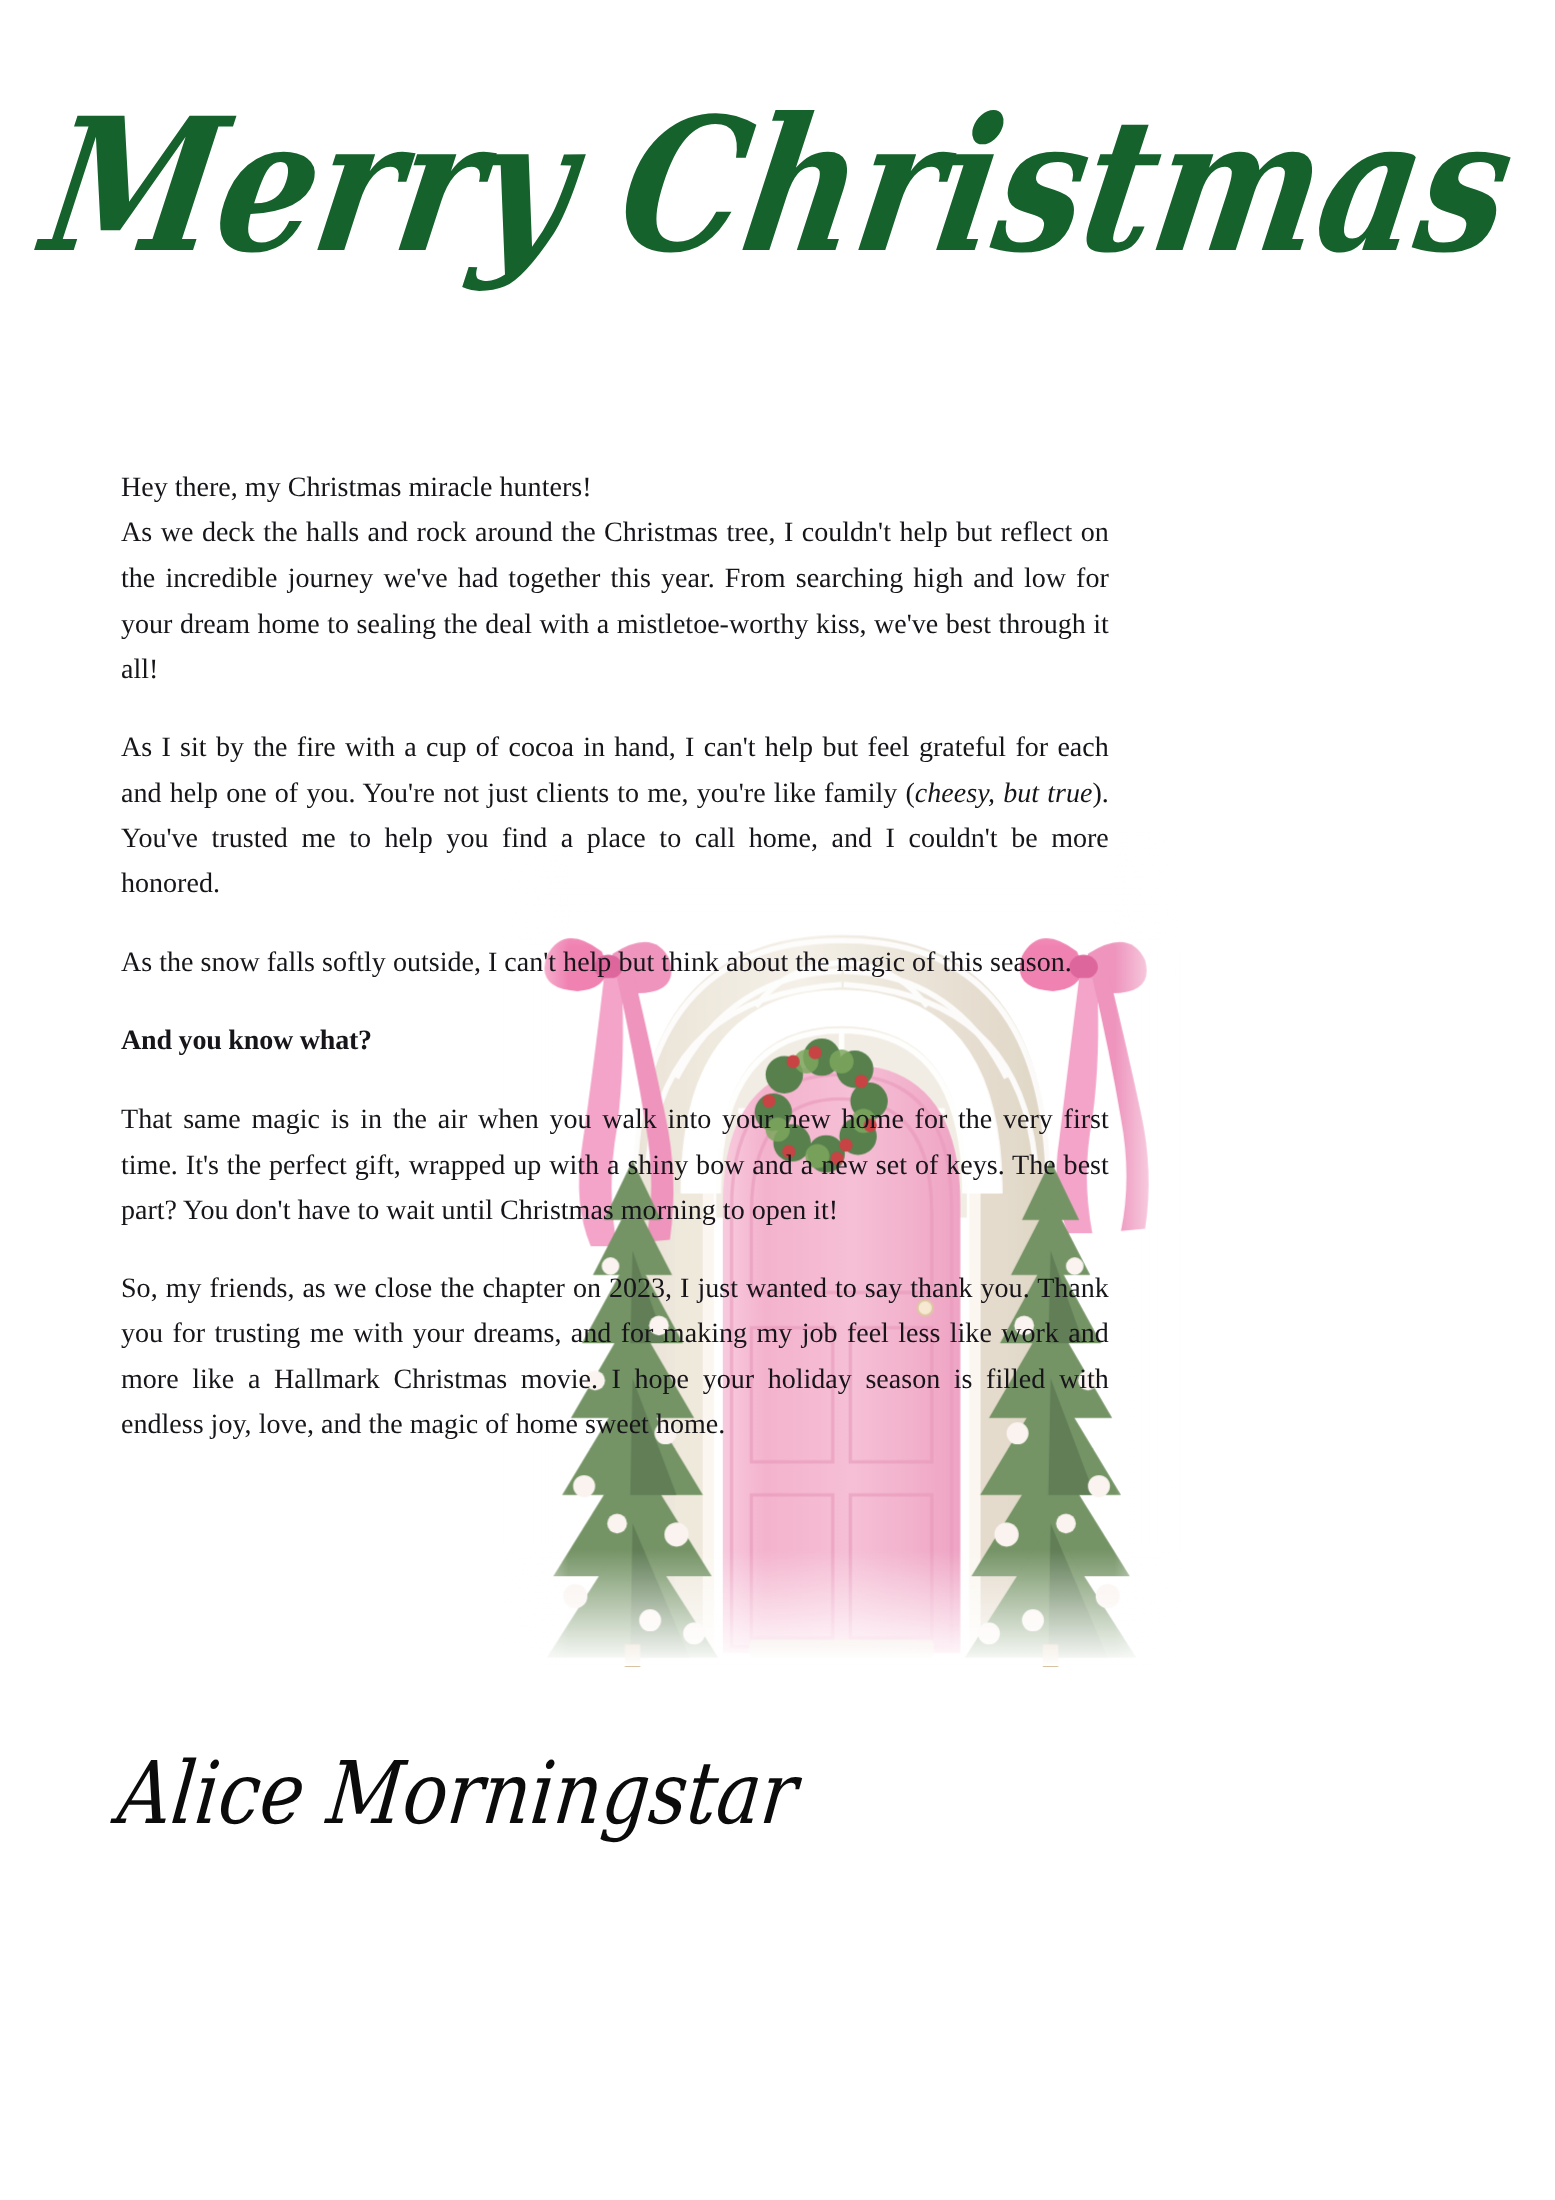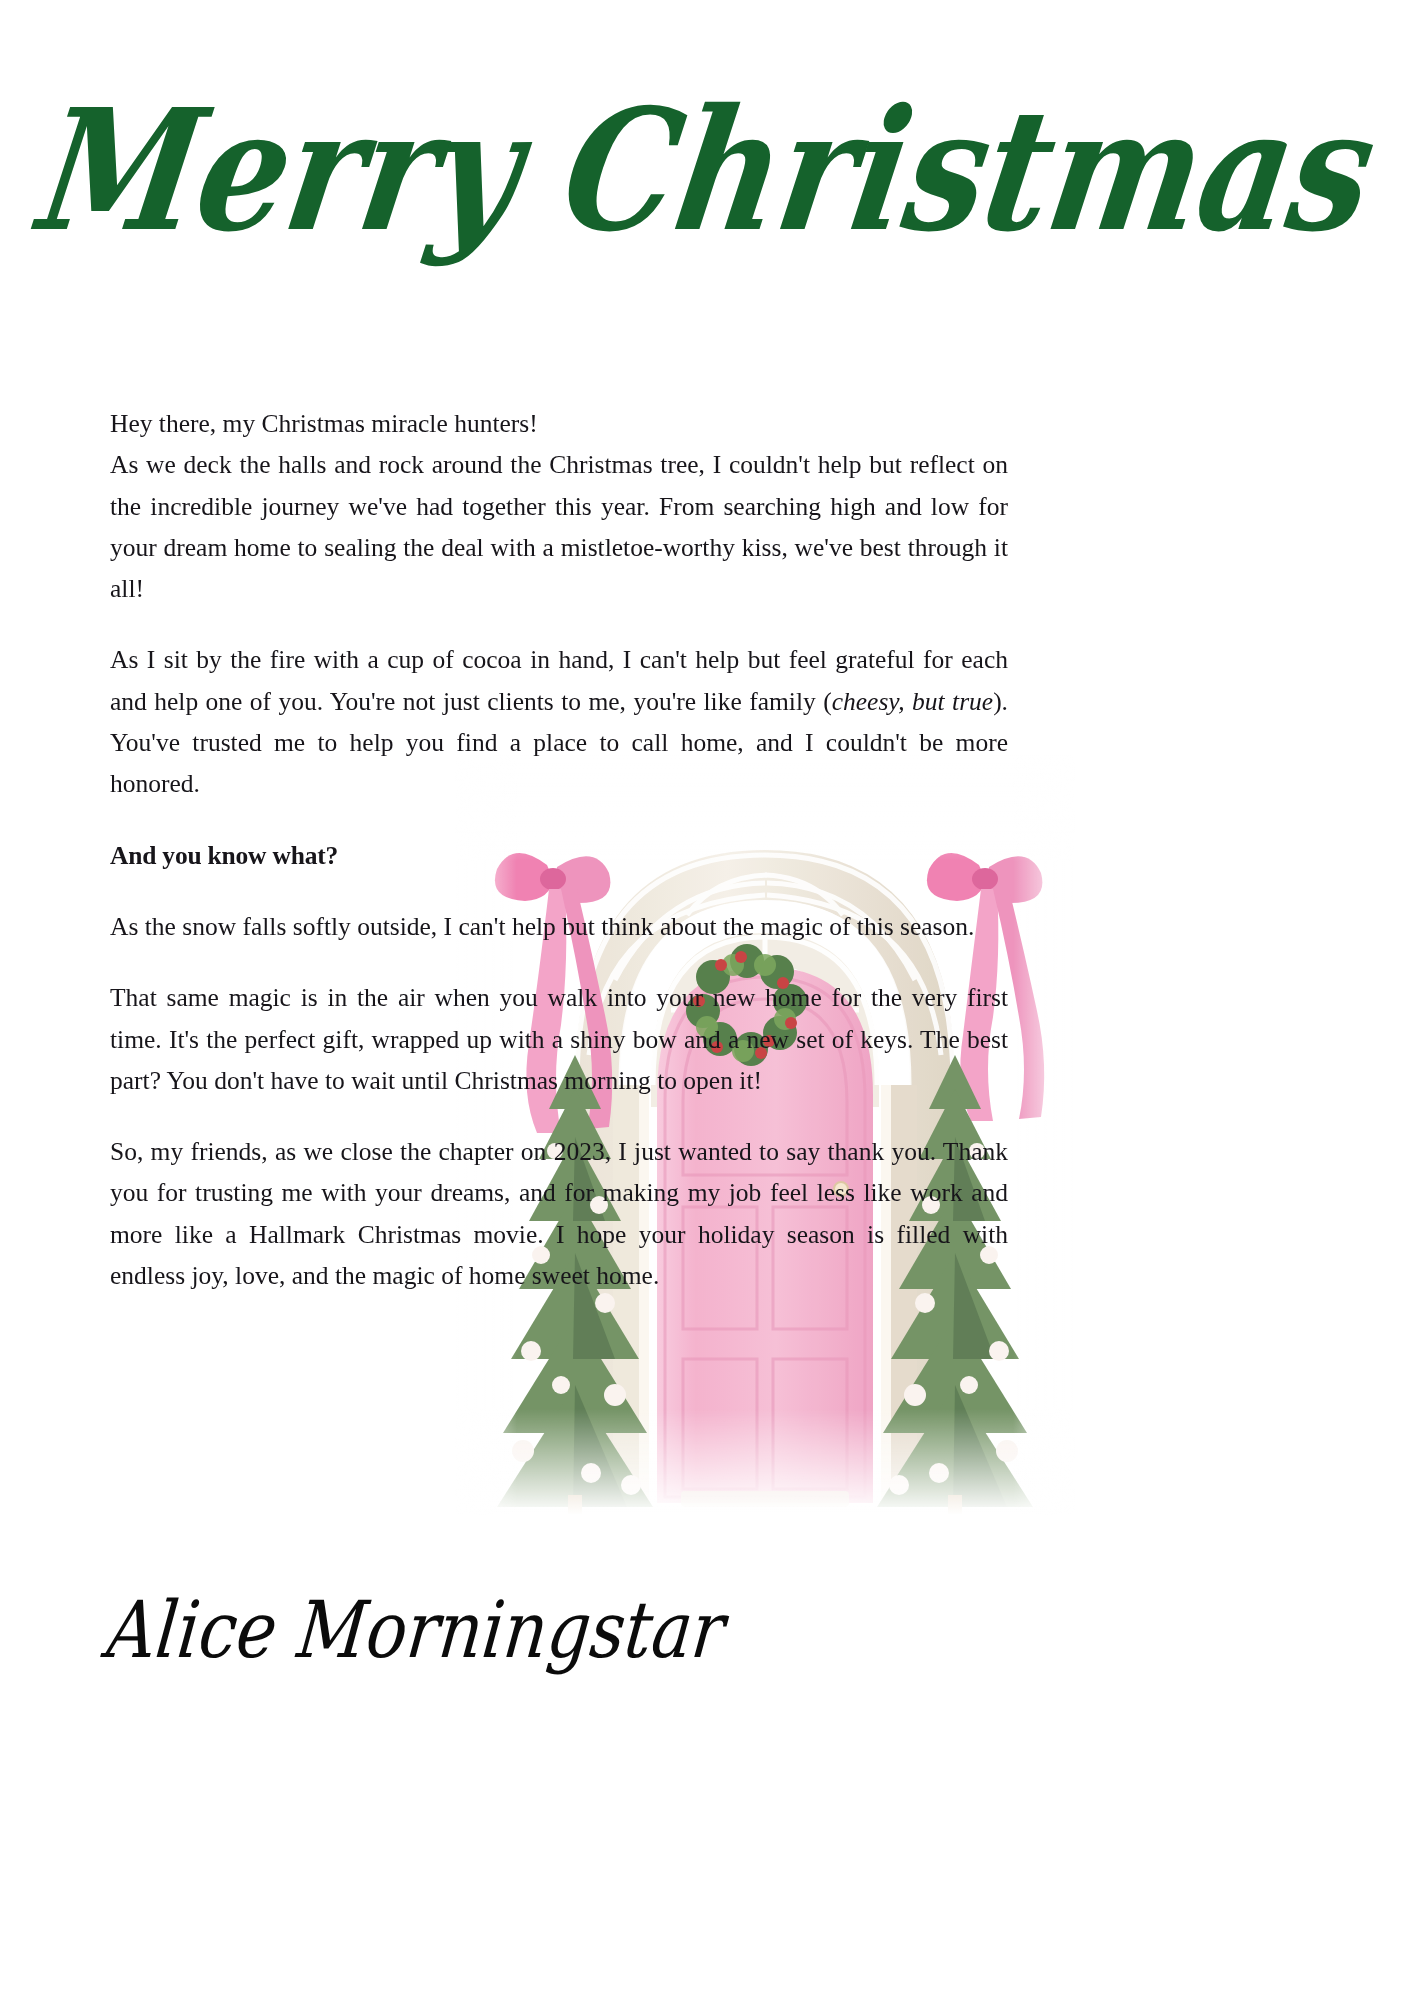--- a/index.html
+++ b/index.html
@@ -49,21 +49,21 @@
     color: #15622C;
     transform: skewX(-9deg) scaleY(1.18);
     transform-origin: center center;
     white-space: nowrap;
   }
 
   
   .letter {
     position: absolute;
     left: 110px;
-    top: 403px;
+    top: 422px;
     width: 898px;
     z-index: 3;
     color: #17151A;
     font-size: 25.5px;
     line-height: 1.62;
   }
   .letter p {
     margin: 0 0 30px 0;
     text-align: justify;
     text-justify: inter-word;
@@ -303,26 +303,26 @@
   <div class="letter">
 
     <p class="ragged tight">
       <span class="lead-line">Hey there, my Christmas miracle hunters!</span>
     </p>
 
     <p>As we deck the halls and rock around the Christmas tree, I couldn't help but reflect on the incredible journey we've had together this year. From searching high and low for your dream home to sealing the deal with a mistletoe-worthy kiss, we've best through it all!</p>
 
     <p><span>As I sit by the fire with a cup of cocoa in hand, I can't help but feel grateful for each and help one of you. You're not just clients to me, you're like family (</span><em>cheesy, but true</em><span>). You've trusted me to help you find a place to call home, and I couldn't be more honored.</span></p>
 
+    <p class="ragged">As the snow falls softly outside, I can't help but think about the magic of this season.</p>
+
     <p class="ragged">
       <span class="emph">And you know what?</span>
     </p>
 
-    <p class="ragged">As the snow falls softly outside, I can't help but think about the magic of this season.</p>
-
     <p>That same magic is in the air when you walk into your new home for the very first time. It's the perfect gift, wrapped up with a shiny bow and a new set of keys. The best part? You don't have to wait until Christmas morning to open it!</p>
 
     <p>So, my friends, as we close the chapter on 2023, I just wanted to say thank you. Thank you for trusting me with your dreams, and for making my job feel less like work and more like a Hallmark Christmas movie. I hope your holiday season is filled with endless joy, love, and the magic of home sweet home.</p>
 
 
   </div>
 
   <div class="signature">
     <span class="signature-text">Alice Morningstar</span>
   </div>

